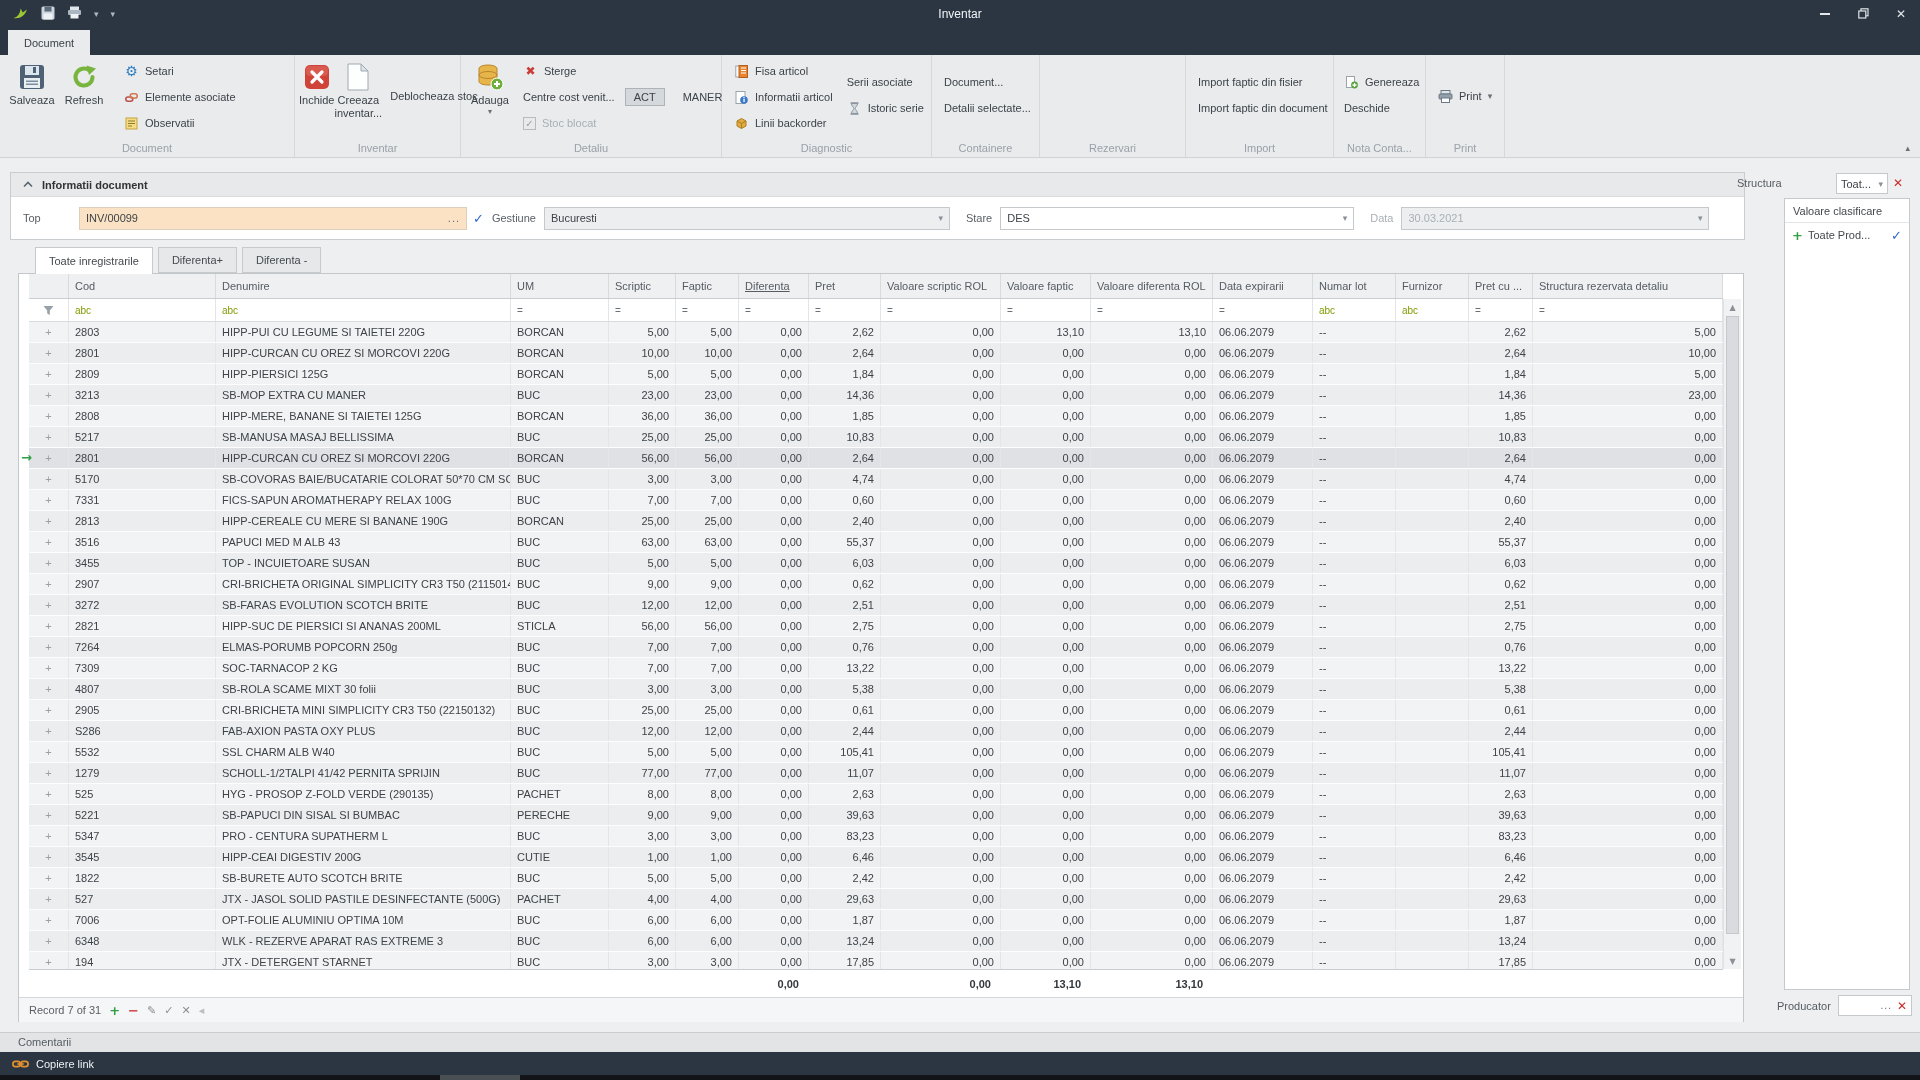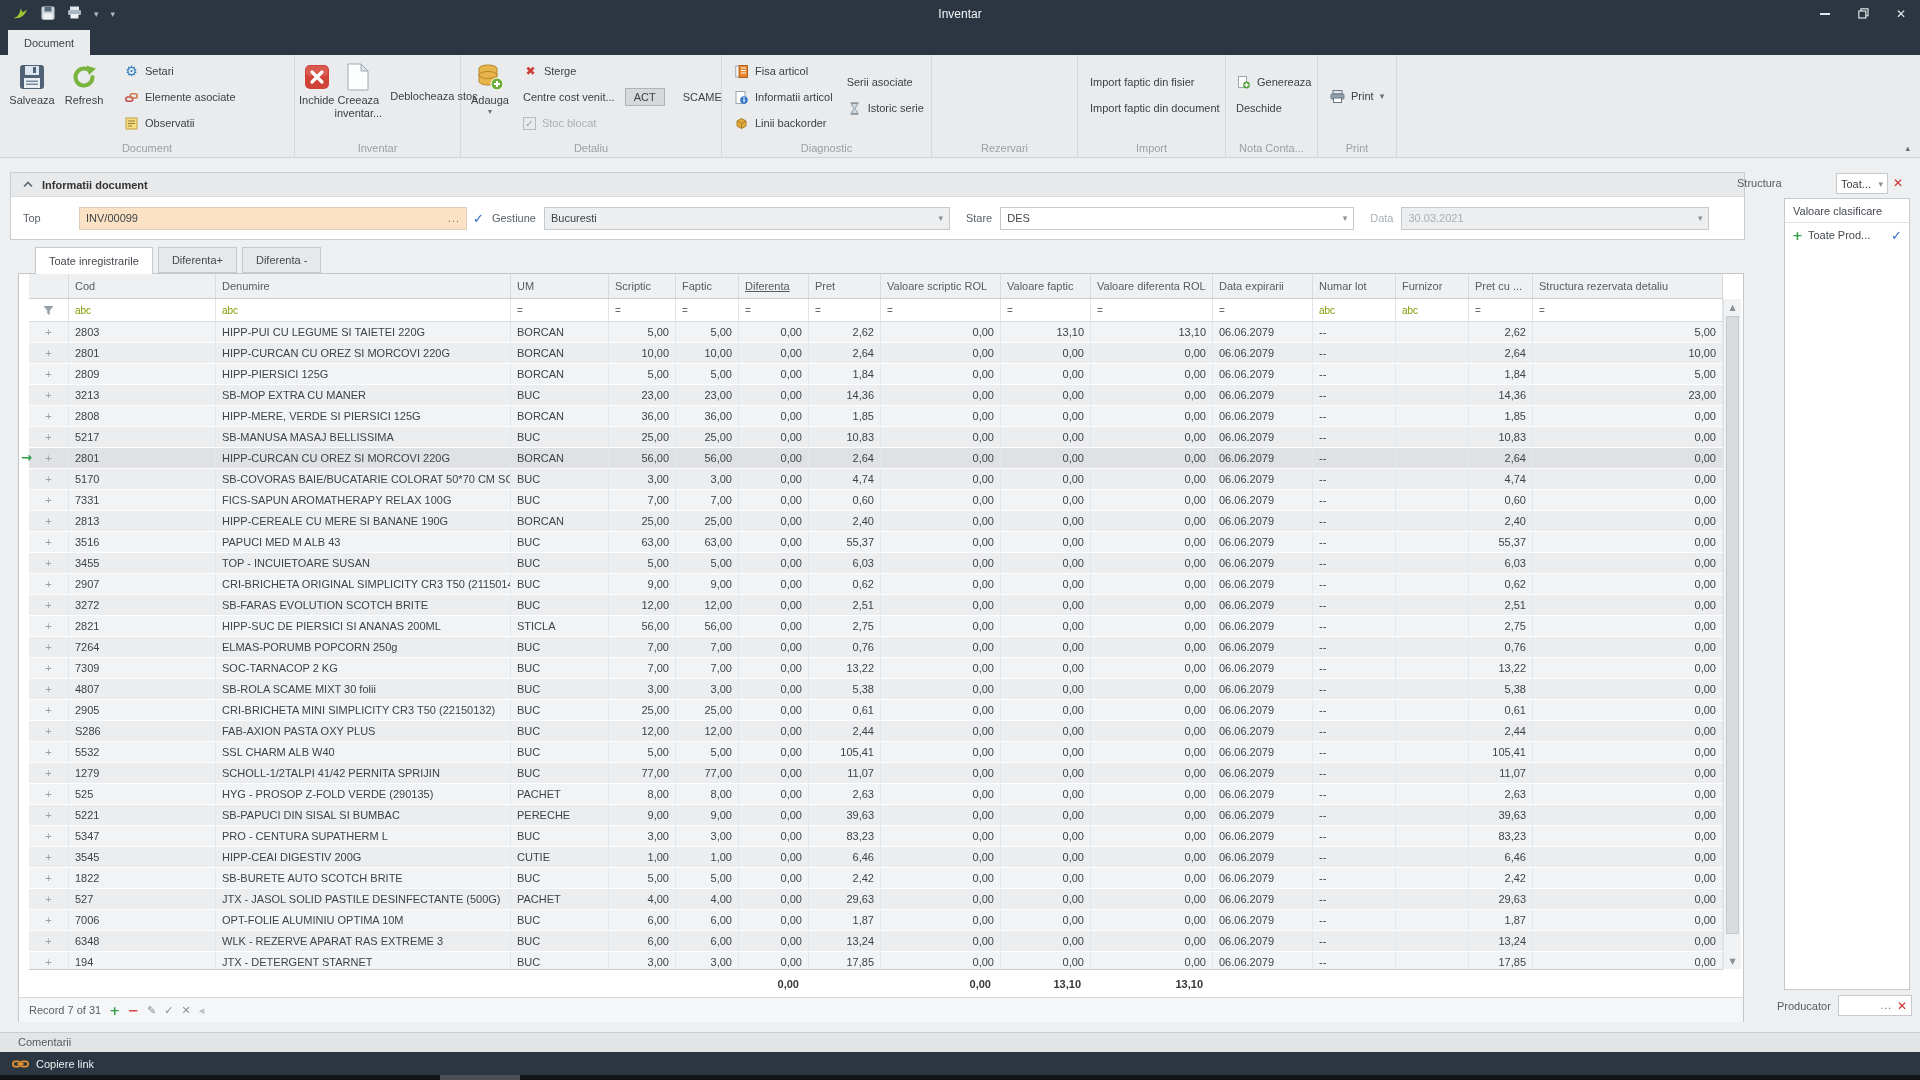--- a/index.html
+++ b/index.html
@@ -237,21 +237,21 @@
         <span class="ddown u">▾</span>
       </div>
       <div class="smallcol" style="margin-left:10px">
         <div class="sbtn">
           <span class="ic u" style="color:#cc3b36;font-weight:bold;font-size:12px">✖</span>
           <span>Sterge</span>
         </div>
         <div class="sbtn" style="gap:10px">
           <span>Centre cost venit...</span>
           <span class="act-btn">ACT</span>
-          <span class="inact-btn">SCAME</span>
+          <span class="inact-btn">MANER</span>
         </div>
         <div class="sbtn">
           <span class="chk u">✓</span>
           <span class="dis">Stoc blocat</span>
         </div>
       </div>
     </div>
     <div class="rgroup-label">Detaliu</div>
   </div>
 
@@ -300,20 +300,33 @@
                 <path d="M2.5 1.5c0 3 2.4 3.6 2.4 5s-2.4 2-2.4 5h6c0-3-2.4-3.6-2.4-5s2.4-2 2.4-5Z" fill="#cfd8de" stroke="#8a949c"></path>
               </svg>
             </span>
           <span>Istoric serie</span>
         </div>
       </div>
     </div>
     <div class="rgroup-label">Diagnostic</div>
   </div>
 
+  <div class="rgroup" style="width:108px">
+    <div class="gcontent" style="padding-left:8px">
+      <div class="smallcol two">
+        <div class="sbtn">
+            <span>Document...</span>
+          </div>
+        <div class="sbtn">
+            <span>Detalii selectate...</span>
+          </div>
+      </div>
+    </div>
+    <div class="rgroup-label">Containere</div>
+  </div>
 
   <div class="rgroup" style="width:146px">
     <div class="rgroup-label">Rezervari</div>
   </div>
 
   <div class="rgroup" style="width:148px">
     <div class="gcontent" style="padding-left:8px">
       <div class="smallcol two">
         <div class="sbtn">
             <span>Import faptic din fisier</span>
@@ -516,21 +529,21 @@
         <div class="gcell num" style="width: 122px;">0,00</div>
         <div class="gcell" style="width: 100px;">06.06.2079</div>
         <div class="gcell" style="width: 83px;">--</div>
         <div class="gcell" style="width: 73px;"></div>
         <div class="gcell num" style="width: 64px;">14,36</div>
         <div class="gcell num" style="width: 190px;">23,00</div>
       </div>
       <div class="grow">
         <div class="gcell ind">+</div>
         <div class="gcell" style="width: 147px;">2808</div>
-        <div class="gcell" style="width: 295px;">HIPP-MERE, VERDE SI PIERSICI 125G</div>
+        <div class="gcell" style="width: 295px;">HIPP-MERE, BANANE SI TAIETEI 125G</div>
         <div class="gcell" style="width: 98px;">BORCAN</div>
         <div class="gcell num" style="width: 67px;">36,00</div>
         <div class="gcell num" style="width: 63px;">36,00</div>
         <div class="gcell num" style="width: 70px;">0,00</div>
         <div class="gcell num" style="width: 72px;">1,85</div>
         <div class="gcell num" style="width: 120px;">0,00</div>
         <div class="gcell num" style="width: 90px;">0,00</div>
         <div class="gcell num" style="width: 122px;">0,00</div>
         <div class="gcell" style="width: 100px;">06.06.2079</div>
         <div class="gcell" style="width: 83px;">--</div>

